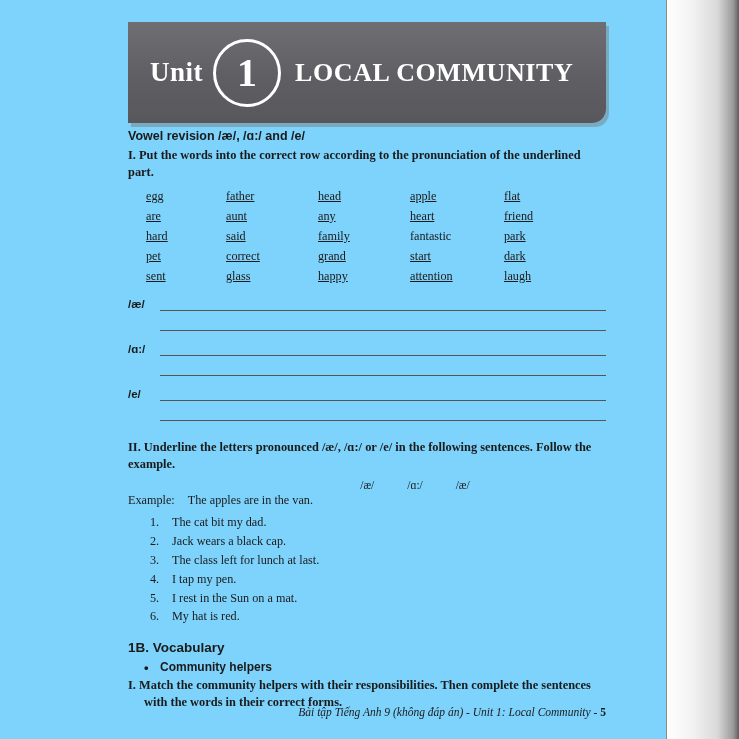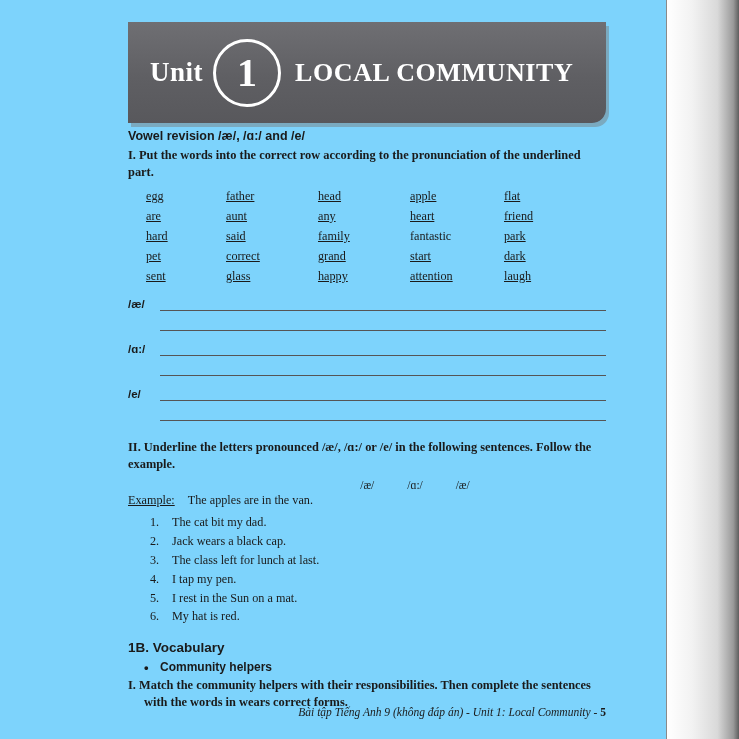--- a/index.html
+++ b/index.html
@@ -161,21 +161,21 @@
   }
   .phon-row span { display: inline-block; }
   .ph1 { margin-left: 96px; }
   .ph2 { margin-left: 30px; }
   .ph3 { margin-left: 30px; }
 
   .example-line {
     font-size: 12.2px;
     margin: 2px 0 5px 0;
   }
-  .example-line .lbl { text-decoration: underline; }
+  .example-line .lbl { }
   .example-line .body { margin-left: 10px; }
 
   ol.sentences {
     margin: 0;
     padding-left: 22px;
     list-style: none;
     counter-reset: sent;
   }
   ol.sentences li {
     font-size: 12.2px;
@@ -324,21 +324,21 @@
       <li>The class left for lunch at last.</li>
       <li>I tap my pen.</li>
       <li>I rest in the Sun on a mat.</li>
       <li>My hat is red.</li>
     </ol>
 
     <div class="sec-head" style="margin-top:14px;">1B. Vocabulary</div>
     <div class="bullet-item">Community helpers</div>
 
     <div class="instr" style="margin-bottom:0;">I. Match the community helpers with their responsibilities. Then complete the sentences</div>
-    <div class="instr" style="margin-top:0; margin-left:16px;">with the words in wears correct forms.</div>
+    <div class="instr" style="margin-top:0; margin-left:16px;">with the words in their correct forms.</div>
 
   </div>
 
   <div class="footer">
     <span>Bài tập Tiếng Anh 9 (không đáp án) - Unit 1: Local Community - </span><span class="pg">5</span>
   </div>
 
   <div class="page-edge"></div>
   <div class="edge-line" style="right:72px;"></div>
 </div>

